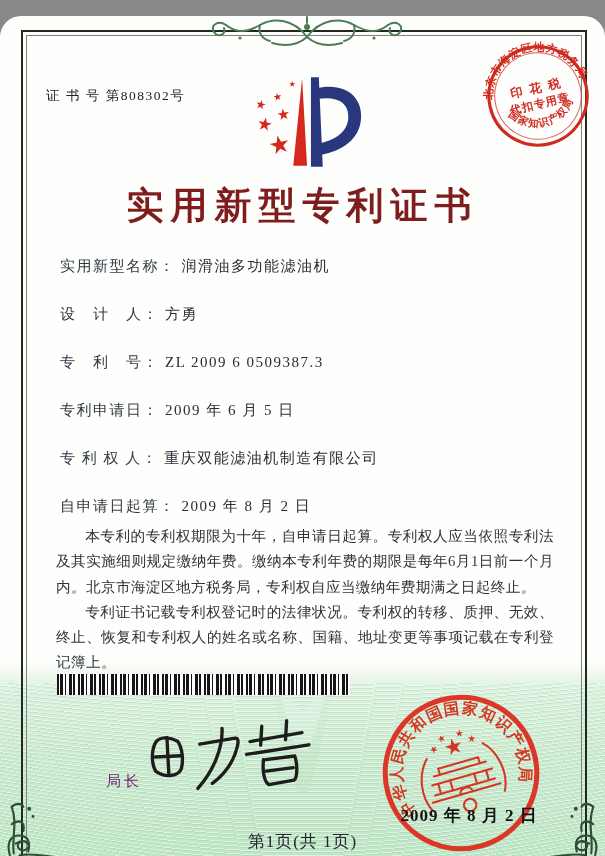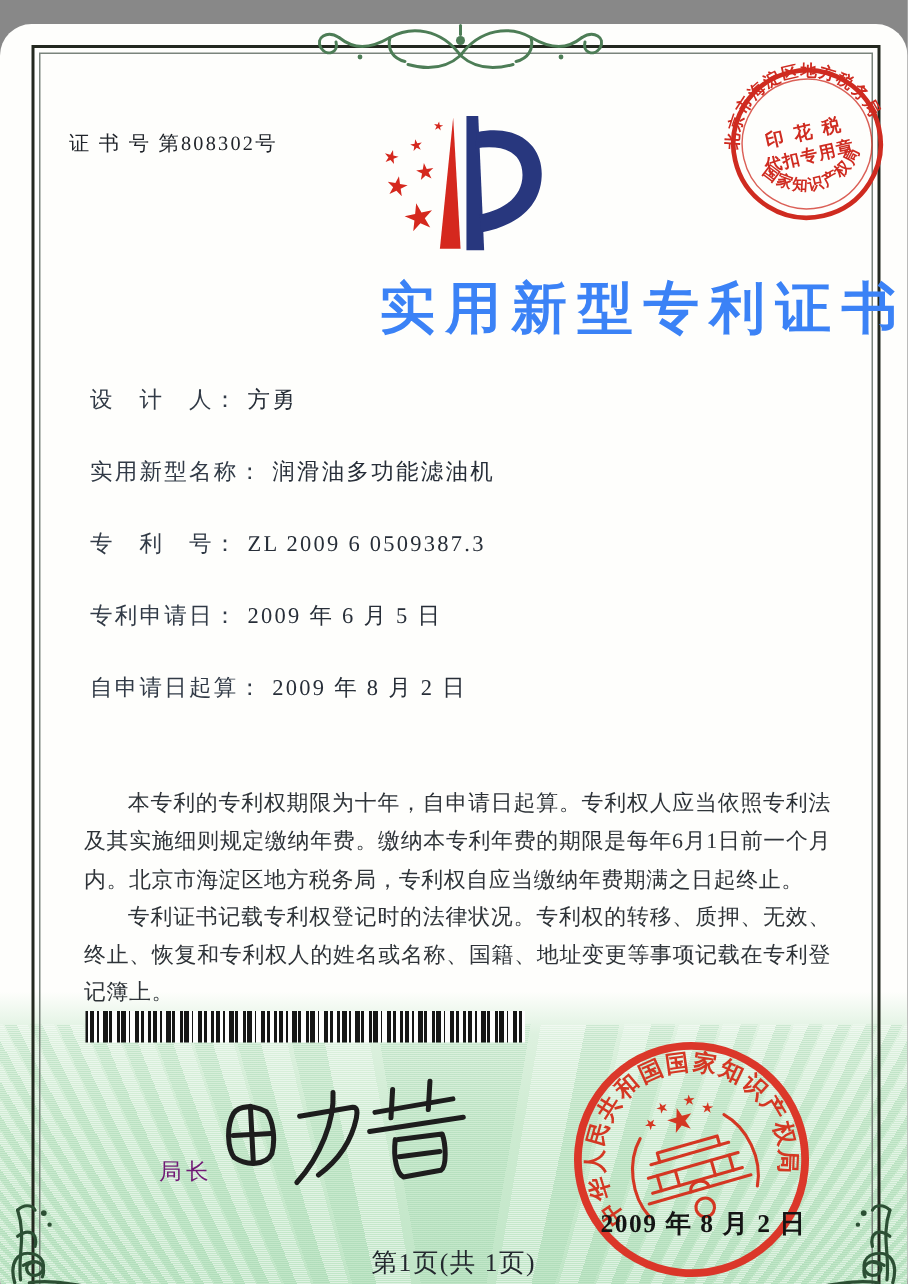--- a/index.html
+++ b/index.html
@@ -32,22 +32,22 @@
   .top-flourish{position:absolute;left:200px;top:0px;width:214px;height:40px;z-index:3;}
   .corner-orn{position:absolute;width:62px;height:62px;z-index:3;top:783px;}
   .corner-orn.left{left:4px;}
   .corner-orn.right{left:539px;transform:scaleX(-1);}
   
   .cert-no{position:absolute;left:46px;top:71px;font-size:13.5px;letter-spacing:1.5px;
     color:#20242a;z-index:4;}
   .logo{position:absolute;left:250px;top:56px;width:118px;height:104px;z-index:4;}
   .stamp-tax{position:absolute;left:483px;top:25px;width:110px;height:110px;z-index:5;
     transform:rotate(-13deg);}
-  .title{position:absolute;left:0;right:0;top:165px;text-align:right;
-    font-size:37px;font-weight:bold;letter-spacing:7px;color:#3b82f6;z-index:4;}
+  .title{position:absolute;left:0;right:0;top:165px;text-align:center;
+    font-size:37px;font-weight:bold;letter-spacing:7px;color:#7f1d1d;z-index:4;}
   
   .fields{position:absolute;left:60px;top:241px;z-index:4;}
   .field-row{height:22px;margin-bottom:26px;font-size:15px;color:#313a46;
     letter-spacing:1.5px;white-space:nowrap;}
   .field-row .lbl{color:#313a46;}
   .field-row .val{margin-left:6px;color:#272e38;}
   
   .body-text{position:absolute;left:56px;top:508px;width:498px;z-index:4;
     font-size:14.6px;line-height:25.3px;color:#2e3338;text-align:justify;}
   .body-text p{margin:0;text-indent:2em;letter-spacing:.4px;}
@@ -159,30 +159,33 @@
       <textPath href="#taxArcBottom" startOffset="50%" text-anchor="middle">国家知识产权局</textPath>
     </text>
     <text x="56" y="52" text-anchor="middle" font-size="12.5" font-weight="bold" fill="#cf2b20" letter-spacing="2">印 花 税</text>
     <text x="56" y="68" text-anchor="middle" font-size="11.5" font-weight="bold" fill="#cf2b20" letter-spacing="1">代扣专用章</text>
   </svg>
 
   <div class="title">实用新型专利证书</div>
 
   <div class="fields">
     <div class="field-row">
+      <span class="lbl">实用新型名称：</span><span class="val">润滑油多功能滤油机</span>
+    </div>
+    <div class="field-row">
       <span class="lbl">设　计　人：</span><span class="val">方勇</span>
     </div>
     <div class="field-row">
-      <span class="lbl">实用新型名称：</span><span class="val">润滑油多功能滤油机</span>
-    </div>
-    <div class="field-row">
       <span class="lbl">专　利　号：</span><span class="val">ZL 2009 6 0509387.3</span>
     </div>
     <div class="field-row">
       <span class="lbl">专利申请日：</span><span class="val">2009 年 6 月 5 日</span>
+    </div>
+    <div class="field-row">
+      <span class="lbl">专 利 权 人：</span><span class="val">重庆双能滤油机制造有限公司</span>
     </div>
     <div class="field-row">
       <span class="lbl">自申请日起算：</span><span class="val">2009 年 8 月 2 日</span>
     </div>
   </div>
 
   <div class="body-text">
     <p>本专利的专利权期限为十年，自申请日起算。专利权人应当依照专利法及其实施细则规定缴纳年费。缴纳本专利年费的期限是每年6月1日前一个月内。北京市海淀区地方税务局，专利权自应当缴纳年费期满之日起终止。</p>
     <p>专利证书记载专利权登记时的法律状况。专利权的转移、质押、无效、终止、恢复和专利权人的姓名或名称、国籍、地址变更等事项记载在专利登记簿上。</p>
   </div>

